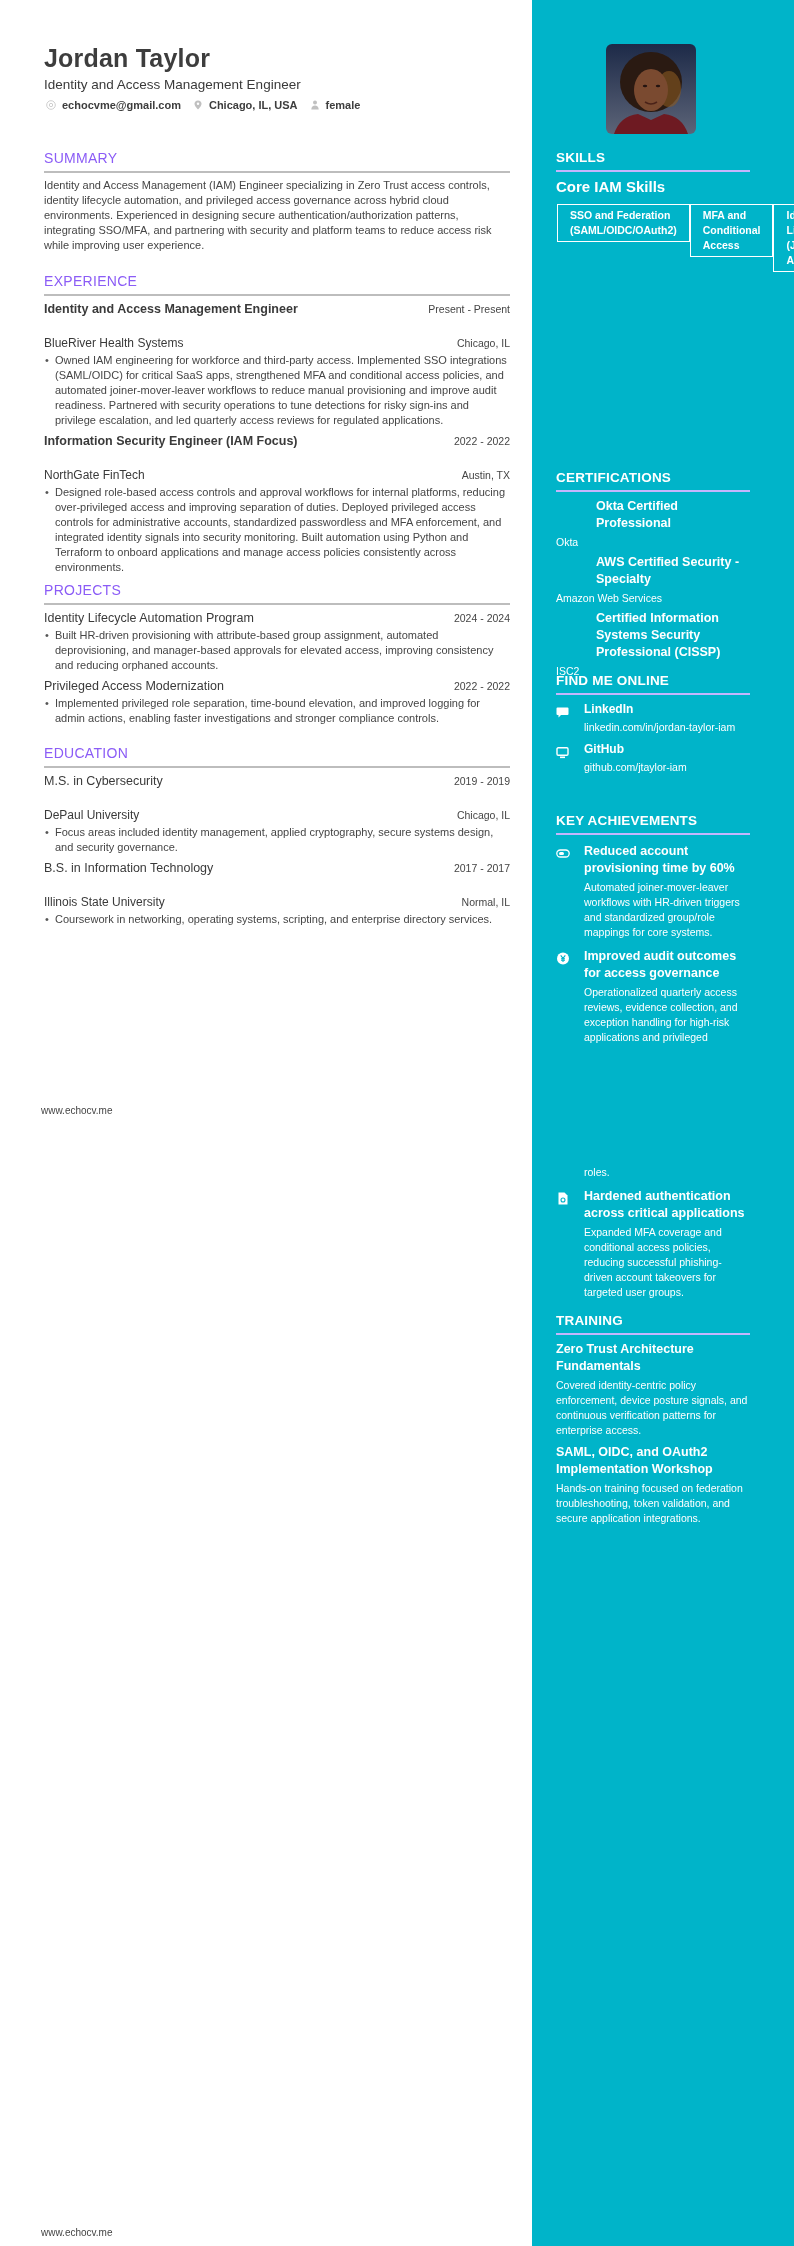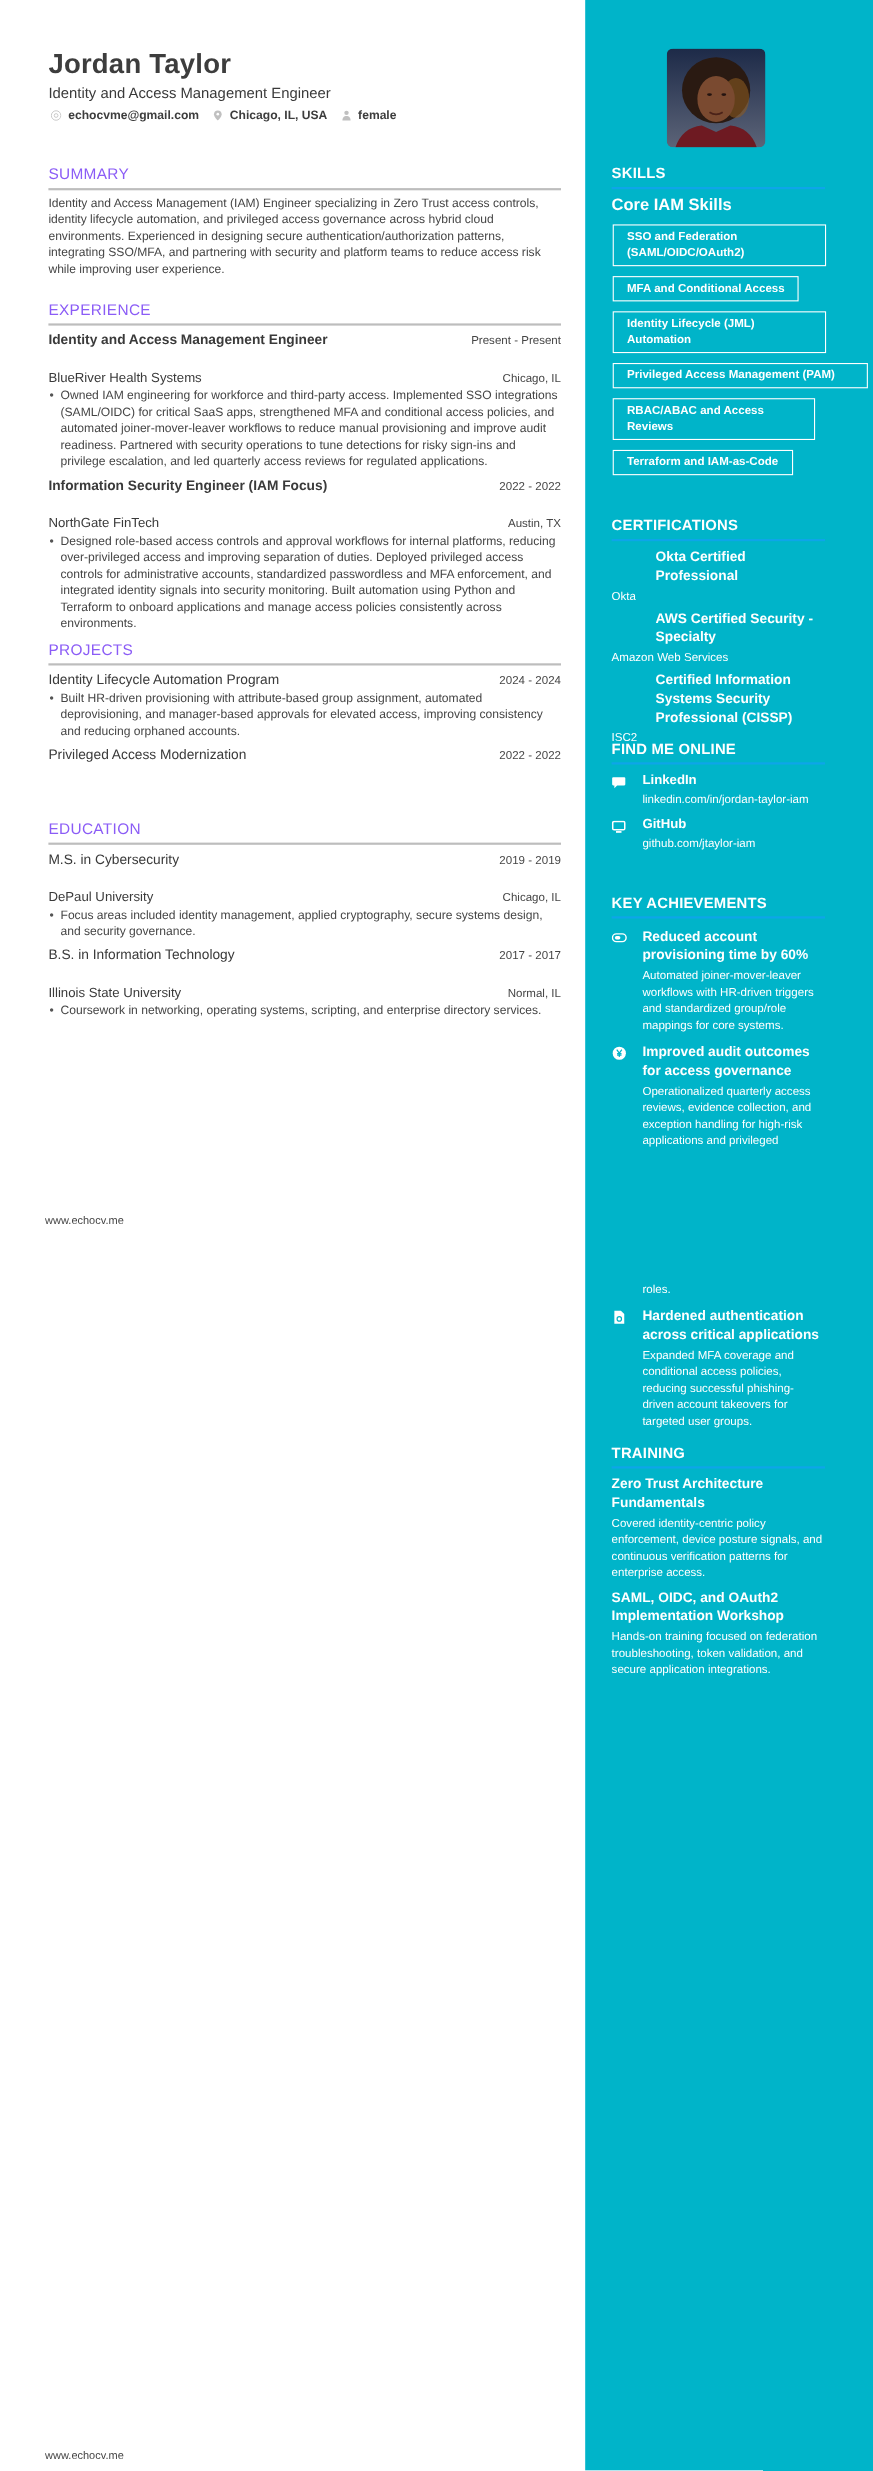--- a/index.html
+++ b/index.html
@@ -30,24 +30,24 @@
   .entry-loc { font-size: 10.5px; color: #454545; }
   .bullets { list-style: none; margin-top: 3px; }
   .bullets li { position: relative; padding-left: 11px; font-size: 11px; line-height: 15px; color: #454545; }
   .bullets li::before { content: "•"; position: absolute; left: 1px; top: 0; color: #555; }
 
   .footer { position: absolute; left: 41px; font-size: 10px; color: #444; }
 
   
   .photo { position: absolute; left: 606px; top: 44px; width: 90px; height: 90px; border-radius: 6px; overflow: hidden; }
   .s-section { position: absolute; left: 556px; width: 194px; color: #ffffff; }
-  .s-title { font-size: 13.5px; font-weight: bold; color: #ffffff; letter-spacing: 0.2px; padding-bottom: 5px; border-bottom: 2px solid #0ea5e9; }
+  .s-title { font-size: 13.5px; font-weight: bold; color: #ffffff; letter-spacing: 0.2px; padding-bottom: 5px; border-bottom: 2px solid #c4b5fd; }
   .s-subtitle { font-size: 15px; font-weight: bold; margin-top: 6px; }
   .skill-box { border: 1px solid #ffffff; padding: 3px 12px; margin-top: 9px; font-size: 10.5px; font-weight: bold; line-height: 15px; display: inline-block; }
-  .skill-list { display: flex; flex-direction: column; align-items: flex-start; margin-left: 1px; }
+  .skill-list { display: flex; flex-direction: row; align-items: flex-start; margin-left: 1px; }
 
   .cert { margin-top: 6px; }
   .cert-name { font-size: 12.5px; font-weight: bold; line-height: 17px; margin-left: 40px; }
   .cert-issuer { font-size: 10.5px; margin-top: 4px; }
 
   .online-item { display: flex; margin-top: 7px; }
   .online-icon { width: 28px; flex: none; padding-top: 3px; }
   .online-icon svg { width: 13px; height: 12px; }
   .online-label { font-size: 12px; font-weight: bold; }
   .online-url { font-size: 10.5px; line-height: 15px; margin-top: 4px; }
@@ -144,20 +144,23 @@
         <ul class="bullets">
           <li>Built HR-driven provisioning with attribute-based group assignment, automated deprovisioning, and manager-based approvals for elevated access, improving consistency and reducing orphaned accounts.</li>
         </ul>
       </div>
 
       <div class="entry">
         <div class="entry-row">
           <span class="entry-title">Privileged Access Modernization</span>
           <span class="entry-date">2022 - 2022</span>
         </div>
+        <ul class="bullets">
+          <li>Implemented privileged role separation, time-bound elevation, and improved logging for admin actions, enabling faster investigations and stronger compliance controls.</li>
+        </ul>
       </div>
     </div>
 
     <div class="section" style="top:745px;">
       <div class="section-title">EDUCATION</div>
 
       <div class="entry">
         <div class="entry-row">
           <span class="entry-title">M.S. in Cybersecurity</span>
           <span class="entry-date">2019 - 2019</span>

